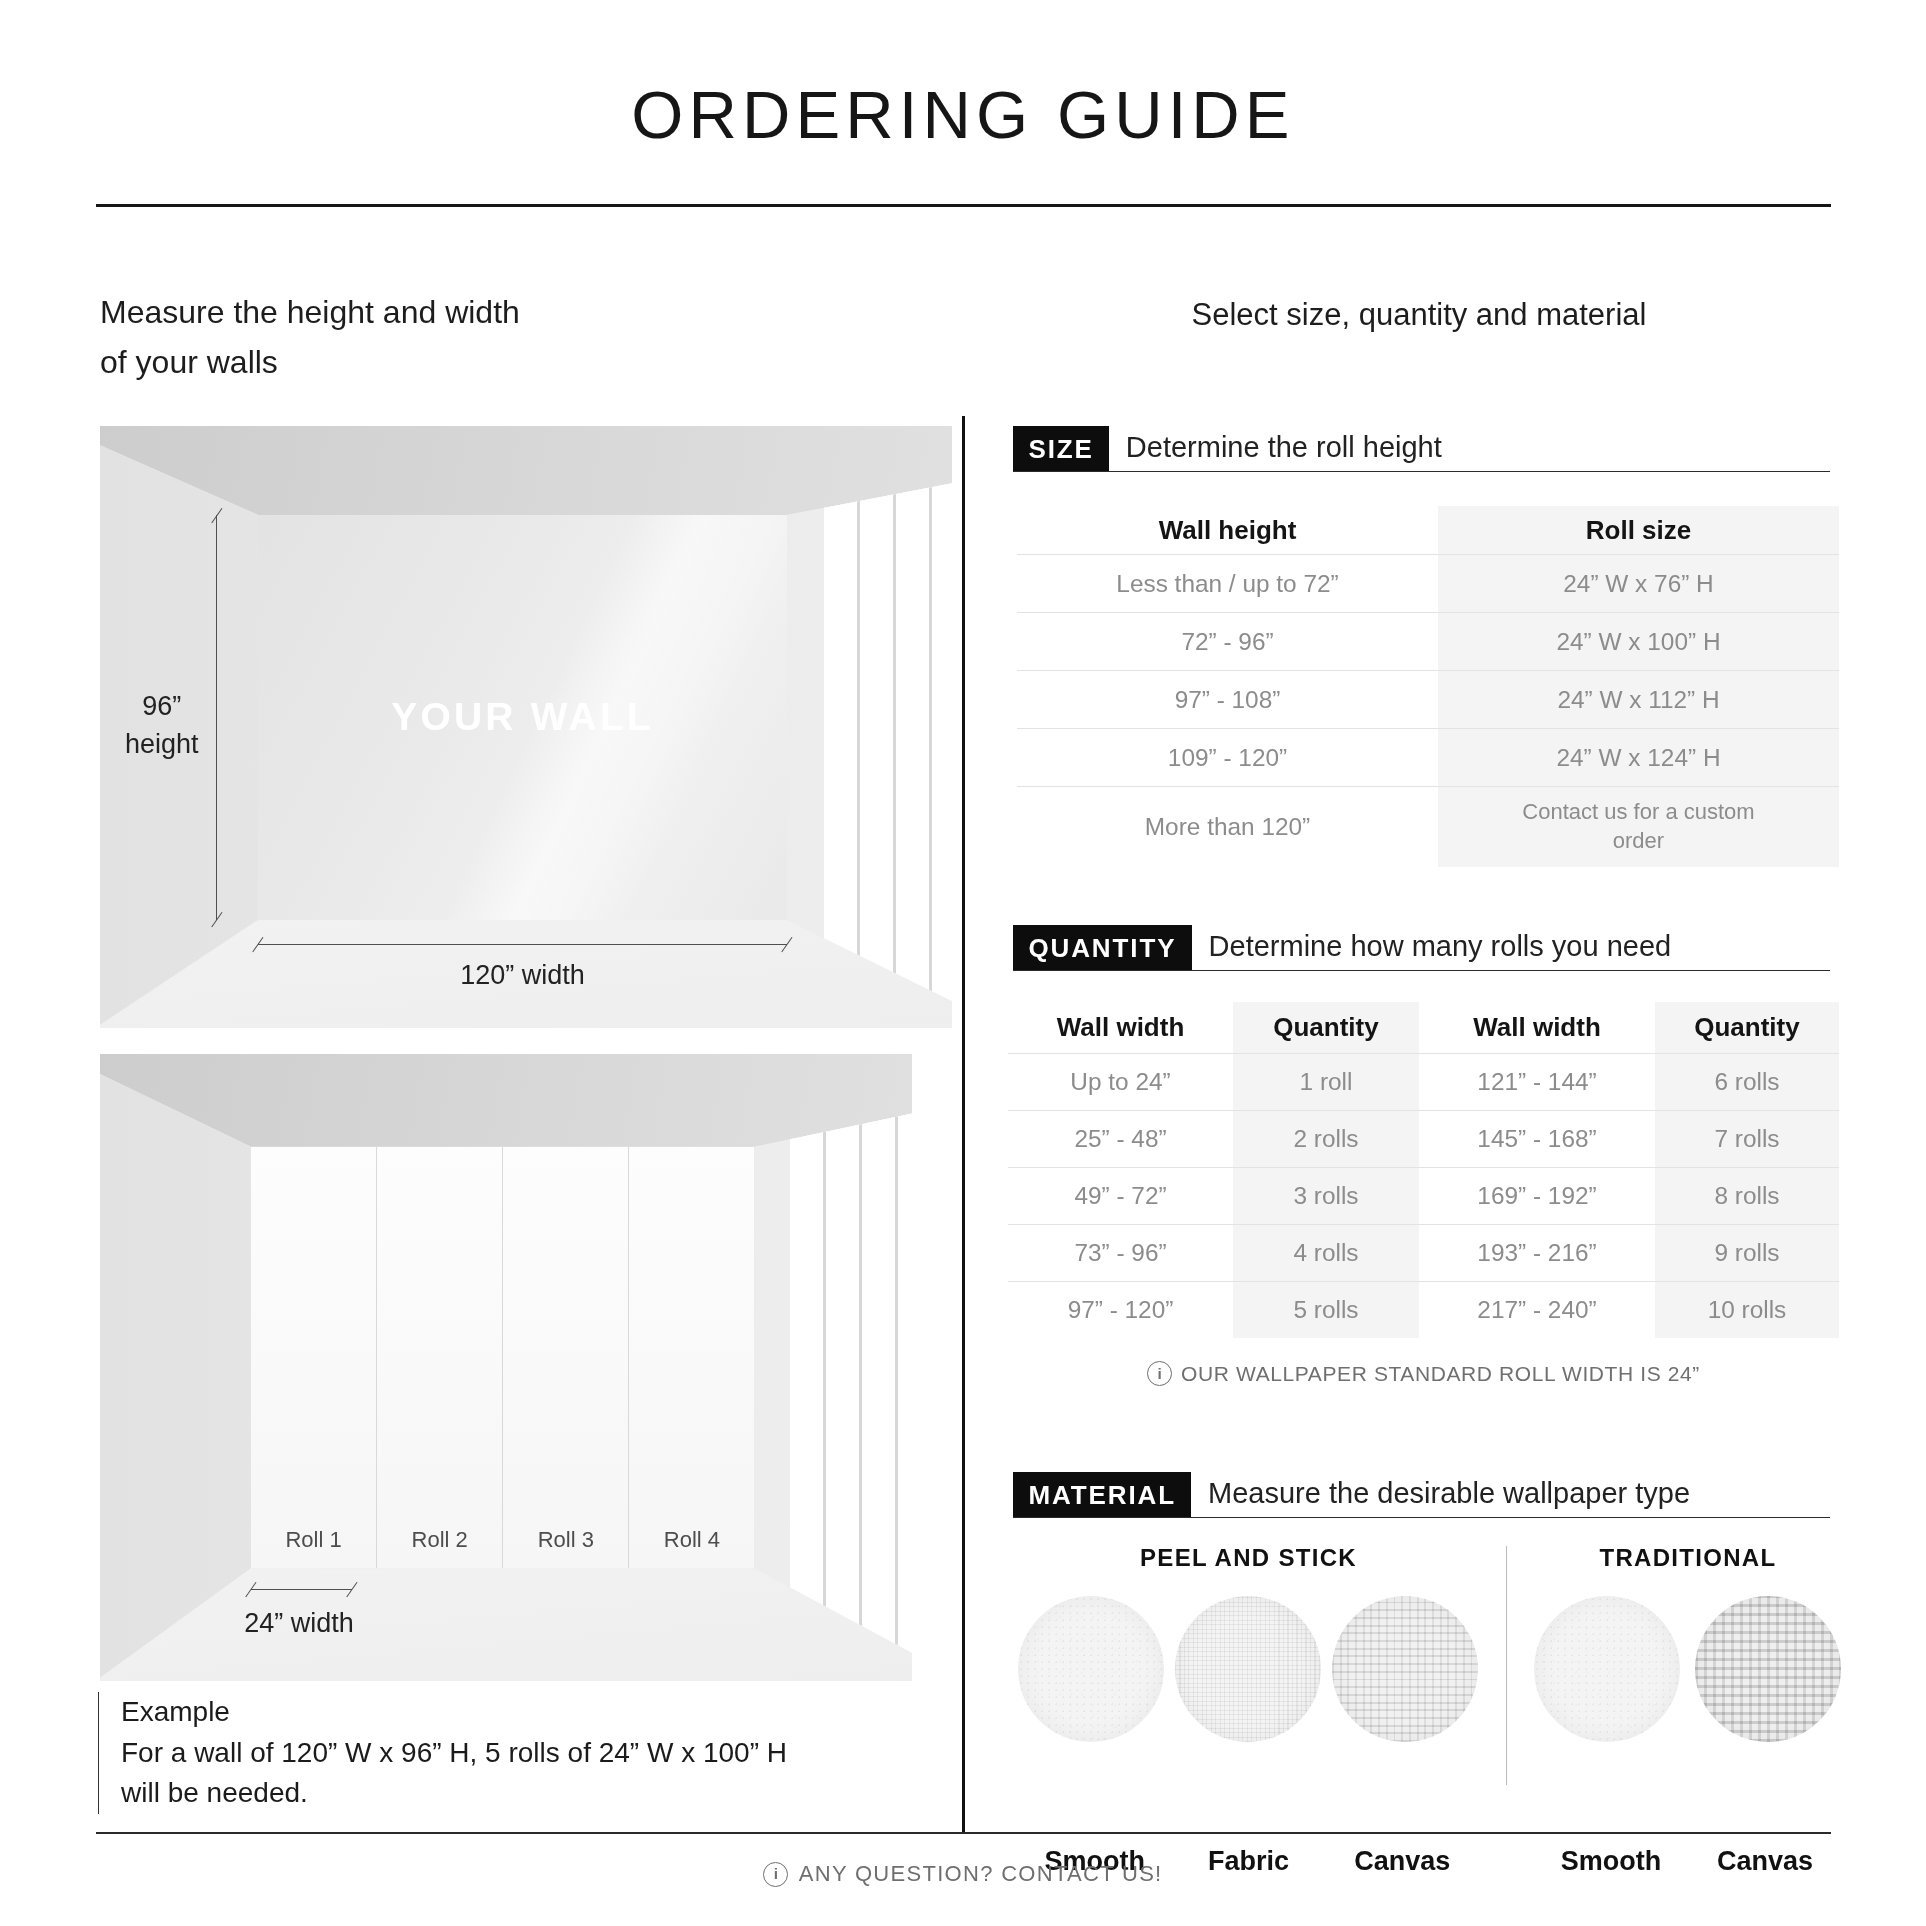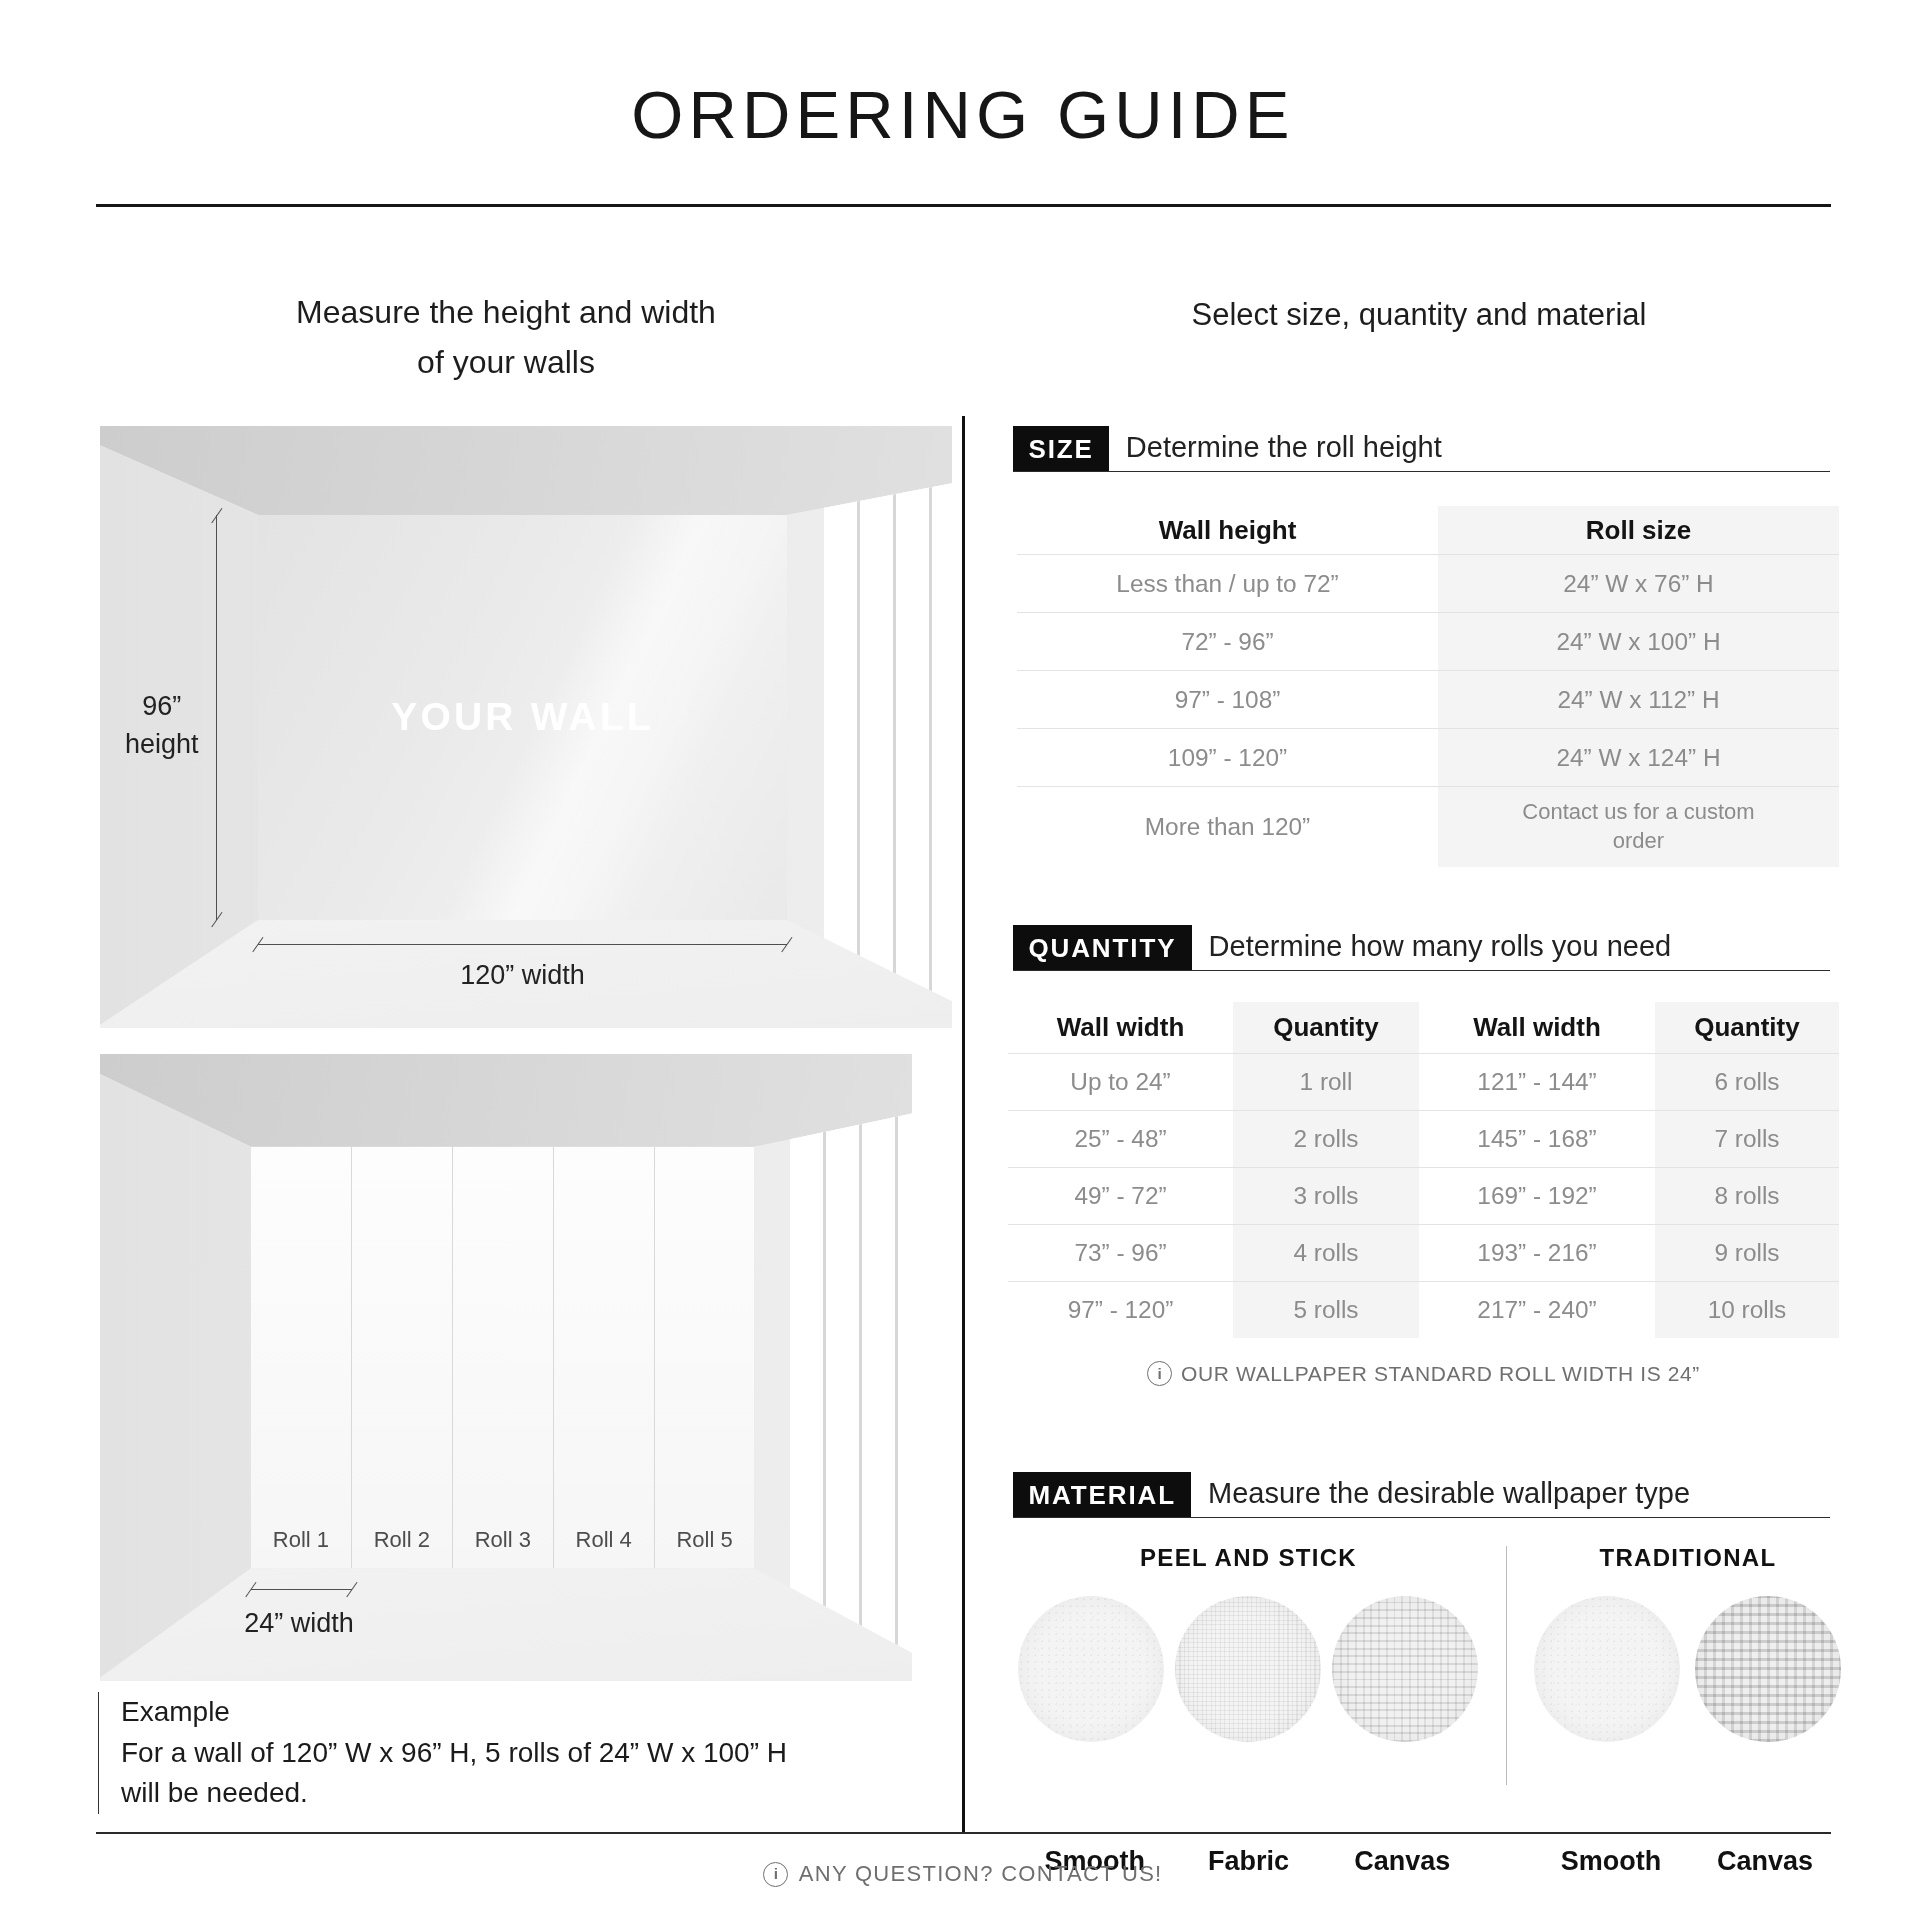--- a/index.html
+++ b/index.html
@@ -5,21 +5,21 @@
   html,body{margin:0;padding:0;background:#fff;}
   .page{position:relative;width:1926px;height:1926px;background:#ffffff;
         font-family:"Liberation Sans","DejaVu Sans",sans-serif;color:#1b1b1b;overflow:hidden;}
 
   
   .title{position:absolute;top:76px;left:0;width:100%;text-align:center;
          font-size:67px;letter-spacing:5.1px;font-weight:400;color:#161616;}
   .top-rule{position:absolute;left:96px;top:204px;width:1735px;height:3.2px;background:#161616;}
 
   
-  .left-heading{position:absolute;left:100px;top:288px;width:812px;text-align:center;
+  .left-heading{position:absolute;left:100px;top:288px;width:812px;text-align:left;
                 font-size:32px;line-height:1.55;font-weight:500;color:#1d1d1d;}
   .right-heading{position:absolute;left:1008px;top:297px;width:822px;text-align:center;
                  font-size:31px;font-weight:500;color:#1d1d1d;}
   .center-divider{position:absolute;left:962px;top:416px;width:2.6px;height:1416px;background:#111;}
 
   
   .room{position:absolute;overflow:hidden;background:#ececec;}
   .room1{left:100px;top:426px;width:812px;height:602px;padding-left:40px;}
   .room2{left:100px;top:1054px;width:812px;height:627px;}
   .ceiling{position:absolute;inset:0;clip-path:polygon(0% 0%,100% 0%,100% 9.5%,80.6% 14.8%,18.6% 14.8%,0% 3.2%);
@@ -184,23 +184,20 @@
         </div>
         <div class="panel">
           <span class="roll-label">Roll 2</span>
         </div>
         <div class="panel">
           <span class="roll-label">Roll 3</span>
         </div>
         <div class="panel">
           <span class="roll-label">Roll 4</span>
         </div>
-        <div class="panel">
-          <span class="roll-label">Roll 5</span>
-        </div>
       </div>
     </div>
     <div class="dim-h">
       <span class="tick t1"></span>
       <span class="tick t2"></span>
     </div>
     <div class="dim-h-label">24” width</div>
   </div>
 
   <div class="example">

